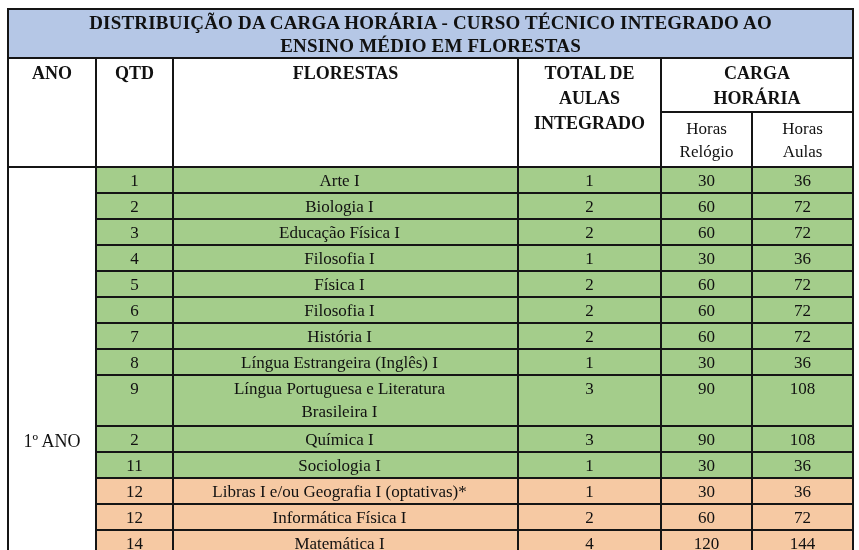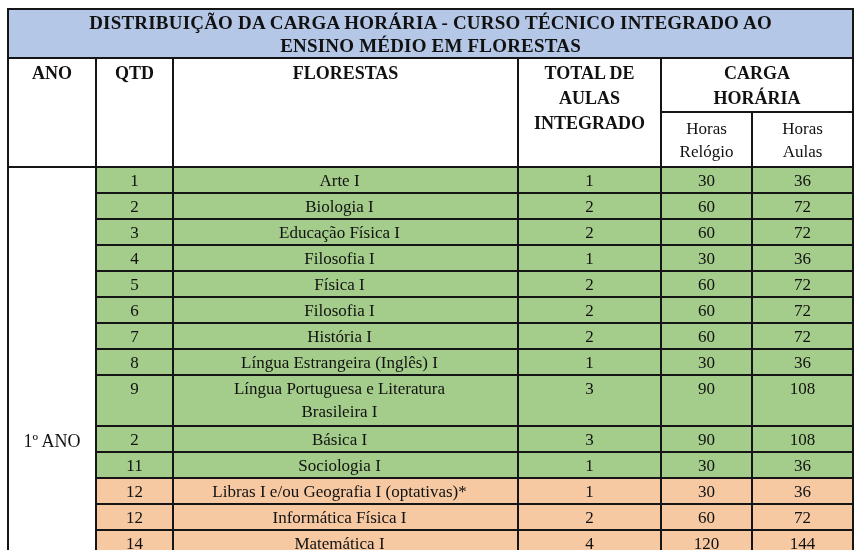--- a/index.html
+++ b/index.html
@@ -181,21 +181,21 @@
         <tr class="green tall">
           <td class="qtd-cell">9</td>
           <td class="disc-cell">Língua Portuguesa e Literatura
 Brasileira I</td>
           <td class="aulas-cell">3</td>
           <td class="hr-cell">90</td>
           <td class="ha-cell">108</td>
         </tr>
         <tr class="green">
           <td class="qtd-cell">2</td>
-          <td class="disc-cell">Básica I</td>
+          <td class="disc-cell">Química I</td>
           <td class="aulas-cell">3</td>
           <td class="hr-cell">90</td>
           <td class="ha-cell">108</td>
         </tr>
         <tr class="green">
           <td class="qtd-cell">11</td>
           <td class="disc-cell">Sociologia I</td>
           <td class="aulas-cell">1</td>
           <td class="hr-cell">30</td>
           <td class="ha-cell">36</td>

